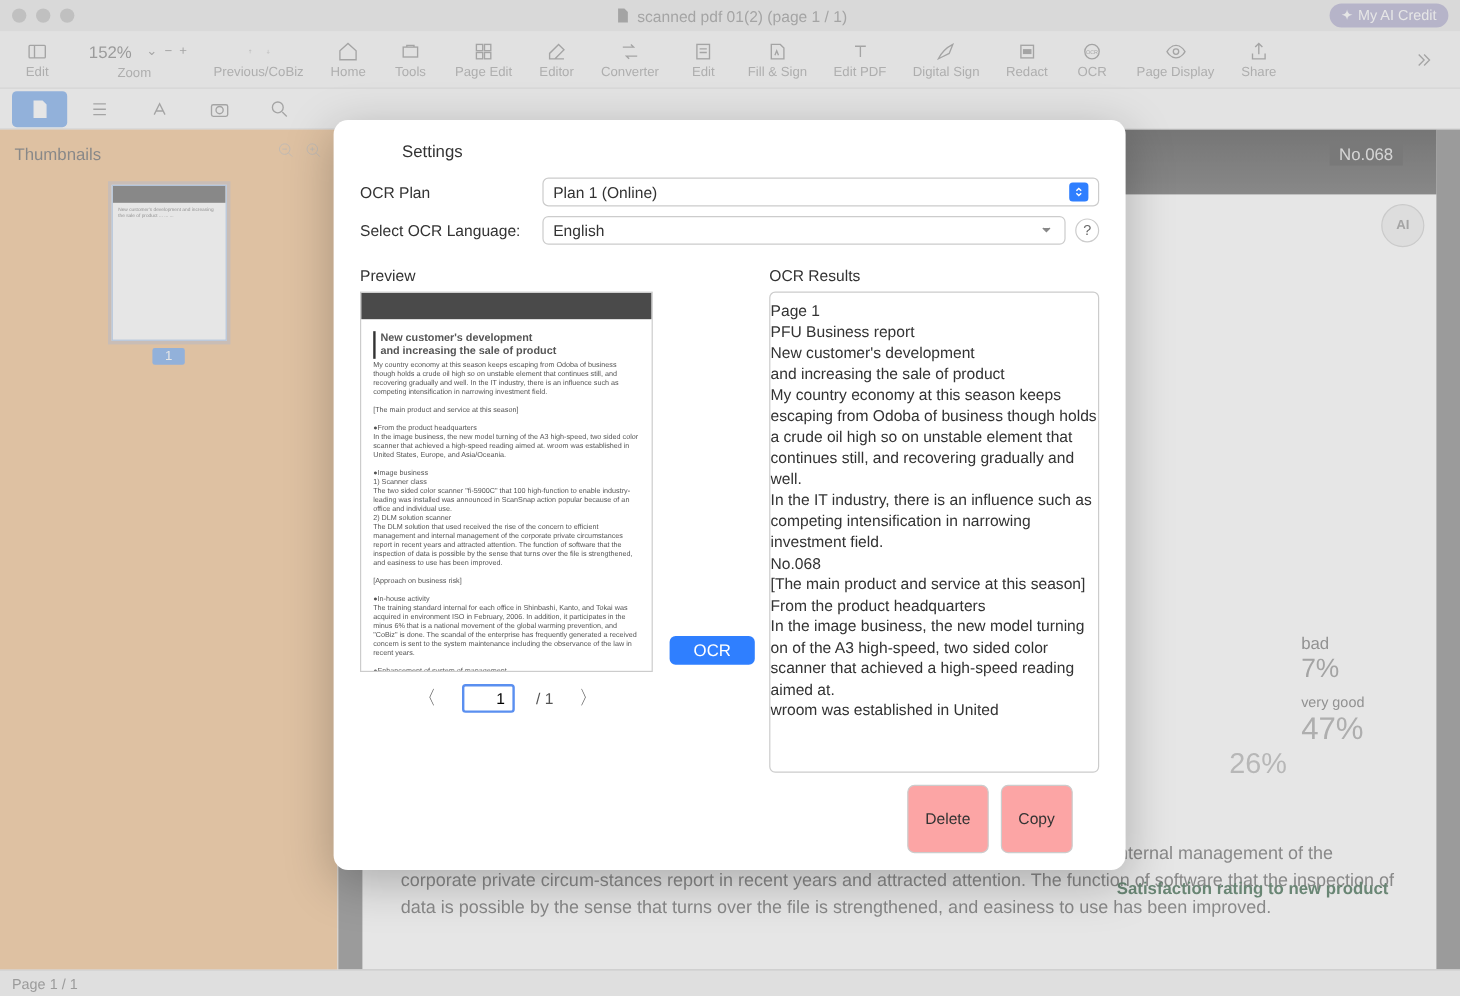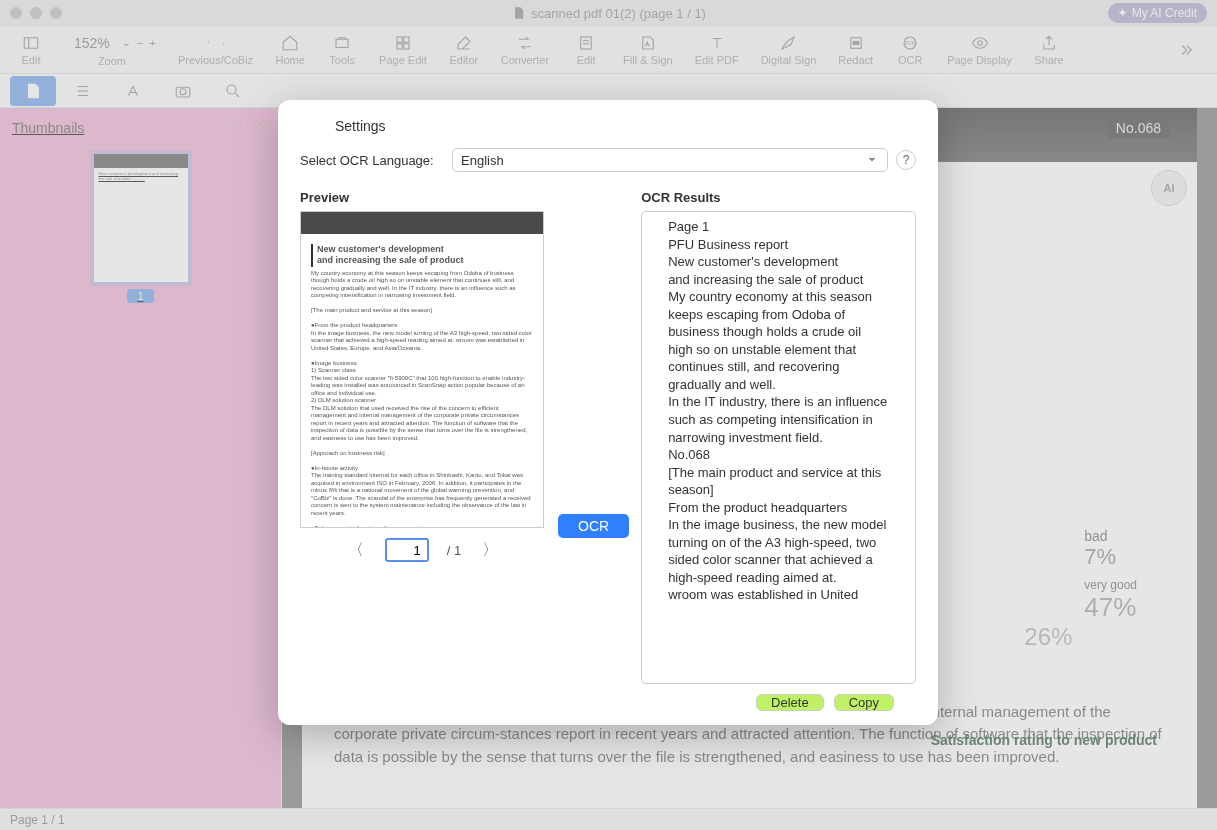--- a/index.html
+++ b/index.html
@@ -24,21 +24,21 @@
 .toolbar .label { font-size: 11px; color:#999; }
 
 
 .subnav { height: 34px; display: flex; align-items: center; padding: 0 10px; gap: 4px; border-bottom: 1px solid #ddd; background: #fafafa; }
 .subnav .nitem { width: 46px; height: 30px; display:flex; align-items:center; justify-content:center; border-radius:4px; }
 .subnav .nitem svg { width:18px; height:18px; stroke:#888; fill:none; stroke-width:1.5; }
 .subnav .nitem.active { background: #5aa0ff; }
 .subnav .nitem.active svg { stroke:#fff; fill:#fff; }
 
 
-.leftpanel { position: absolute; top: 108px; left: 0; width: 282px; bottom: 10px; background: #f9a8d4; border-right:1px solid #e5e5e5;text-decoration:underline; }
+.leftpanel { position: absolute; top: 108px; left: 0; width: 282px; bottom: 10px; background: #fdba74; border-right:1px solid #e5e5e5; }
 .leftpanel-head { padding: 10px 12px; display:flex; align-items:center; justify-content:space-between; }
 .leftpanel-head h3 { font-size:14px; font-weight:500; color:#555;}
 .thumb-tools { display:flex; gap:8px; color:#aaa; }
 .thumb-tools svg{ width:15px;height:15px;stroke:#aaa;fill:none; }
 .thumb-wrap { display:flex; flex-direction:column; align-items:center; padding:6px; }
 .thumb { width:96px; height:130px; border:1px solid #9cc3f5; background:#fff; box-shadow:0 0 0 3px rgba(120,170,255,.35); position:relative; overflow:hidden; }
 .thumb .tband { height:14px;background:#555; }
 .thumb .tbody { padding:4px 5px; font-size:4px; color:#666; line-height:1.2; }
 .thumb-num { margin-top:6px; background:#5aa0ff; color:#fff; font-size:11px; padding:1px 10px; border-radius:2px; }
 
@@ -63,39 +63,39 @@
 .formrow label { width:144px; font-size:13px; color:#333; }
 .sel { flex:1; height:24px; border:1px solid #ccc; border-radius:5px; padding:0 8px; font-size:13px; color:#333; display:flex; align-items:center; justify-content:space-between; background:#fff; }
 .sel .chev { width:16px;height:16px;background:#2f7fff;border-radius:3px;display:flex;align-items:center;justify-content:center; }
 .sel .chev svg, .sel .chev2 svg{ width:10px;height:10px;fill:#fff;stroke:#fff; }
 .sel .chev2 { width:14px;height:14px;display:flex;align-items:center;justify-content:center; }
 .sel .chev2 svg { stroke:#888;fill:#888; }
 .qmark { width:20px;height:20px;border:1px solid #ccc;border-radius:50%;font-size:12px;color:#666;display:flex;align-items:center;justify-content:center; }
 
 .previewrow { display:flex; gap:12px; padding:14px 22px 0; flex:1; min-height:0; }
 .preview-col { flex:0 0 246px; display:flex; flex-direction:column; }
-.preview-col h4,.ocr-col h4 { font-size:13px; font-weight:700; color:#333; margin-bottom:6px; }
+.preview-col h4,.ocr-col h4 { font-size:13px; font-weight:400; color:#333; margin-bottom:6px; }
 .preview-box { width:244px;height:317px;border:1px solid #ccc;background:#fff;overflow:hidden;position:relative; }
 .preview-box .pband{height:22px;background:#4a4a4a;}
 .preview-box .pbody{padding:6px 10px;font-size:6px;color:#555;line-height:1.25;}
 .preview-box .pbody h5{font-size:9px;font-family:Georgia,serif;border-left:2px solid #333;padding-left:4px;margin:4px 0 3px;}
 .ocrbtn { align-self:center; margin-top:150px; background:#2f7fff;color:#fff;border:none;border-radius:5px;padding:4px 20px;font-size:14px; }
 .ocr-col { flex:1; display:flex;flex-direction:column; min-width:0;}
-.ocr-results { flex:1; border:1px solid #ccc;border-radius:5px;padding:6px 26px;font-size:13px;color:#333;overflow-y:auto;line-height:1.35;white-space:pre-wrap; position:relative;}
+.ocr-results { flex:1; border:1px solid #ccc;border-radius:5px;padding:6px 0;font-size:13px;color:#333;overflow-y:auto;line-height:1.35;white-space:pre-wrap; position:relative;}
 .ocr-results::-webkit-scrollbar{width:10px;}
 .ocr-results::-webkit-scrollbar-thumb{background:#ccc;border-radius:5px;}
 
 .pager { display:flex;align-items:center;justify-content:center;gap:18px;margin-top:10px; }
 .pager .arrow{width:22px;height:22px;display:flex;align-items:center;justify-content:center;color:#666;}
 .pager input{width:44px;height:24px;border:2px solid #5a8ff0;border-radius:3px;text-align:right;padding:0 6px;font-size:13px;}
 .pager .of{font-size:13px;color:#555;}
 
 .btnrow { display:flex; gap:10px; padding:0 22px; }
 .btnrow.justify-end { justify-content:flex-end; }
-.btn { background:#bef264;border:1px solid #ccc;border-radius:6px;padding:0 14px;font-size:13px;color:#333; }
+.btn { background:#fca5a5;border:1px solid #ccc;border-radius:6px;padding:20px 14px;font-size:13px;color:#333; }
 
 .modal-footer { display:flex; justify-content:flex-end; gap:10px; padding:14px 22px 0; }
 
 
 .dim { filter: grayscale(.2) brightness(1); }
 </style>
 </head>
 <body>
 
 <div class="titlebar dim">
@@ -348,20 +348,31 @@
 <div class="aibubble">AI</div>
 
 <div class="footer dim">
   <span>Page 1 / 1</span>
 </div>
 
 <div class="overlay"></div>
 <div class="modal">
   <div class="modal-h">Settings</div>
 
+  <div class="formrow">
+    <label>OCR Plan</label>
+    <div class="sel">
+      <span>Plan 1 (Online)</span>
+      <span class="chev">
+          <svg viewBox="0 0 10 10">
+            <path d="M3 4l2-2 2 2M3 6l2 2 2-2" fill="none" stroke-width="1.2"></path>
+          </svg>
+        </span>
+    </div>
+  </div>
   <div class="formrow">
     <label>Select OCR Language:</label>
     <div class="sel" style="flex:1">
       <span>English</span>
       <span class="chev2">
           <svg viewBox="0 0 10 10">
             <path d="M2 3l3 3 3-3"></path>
           </svg>
         </span>
     </div>

